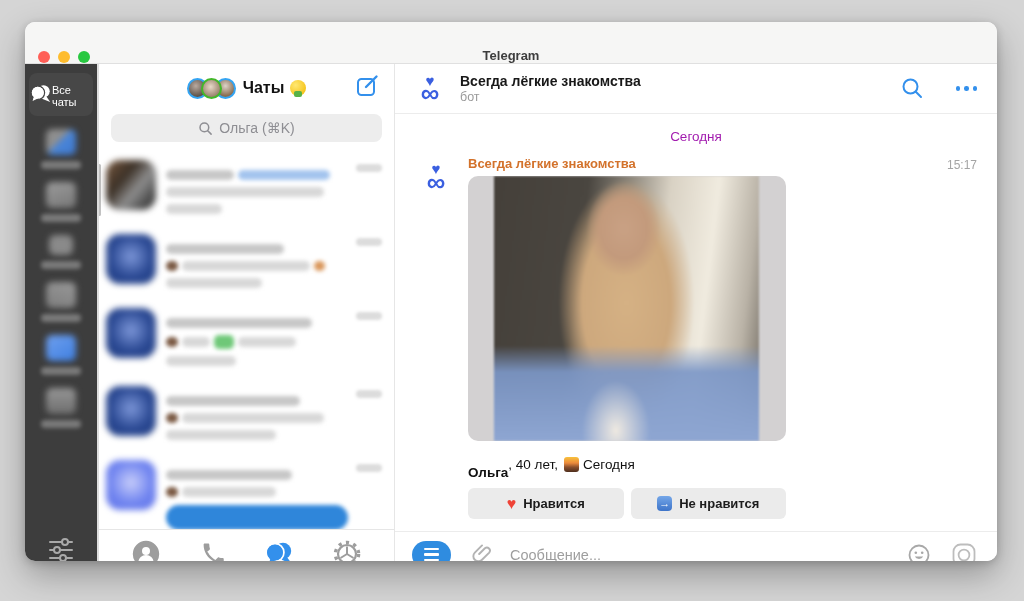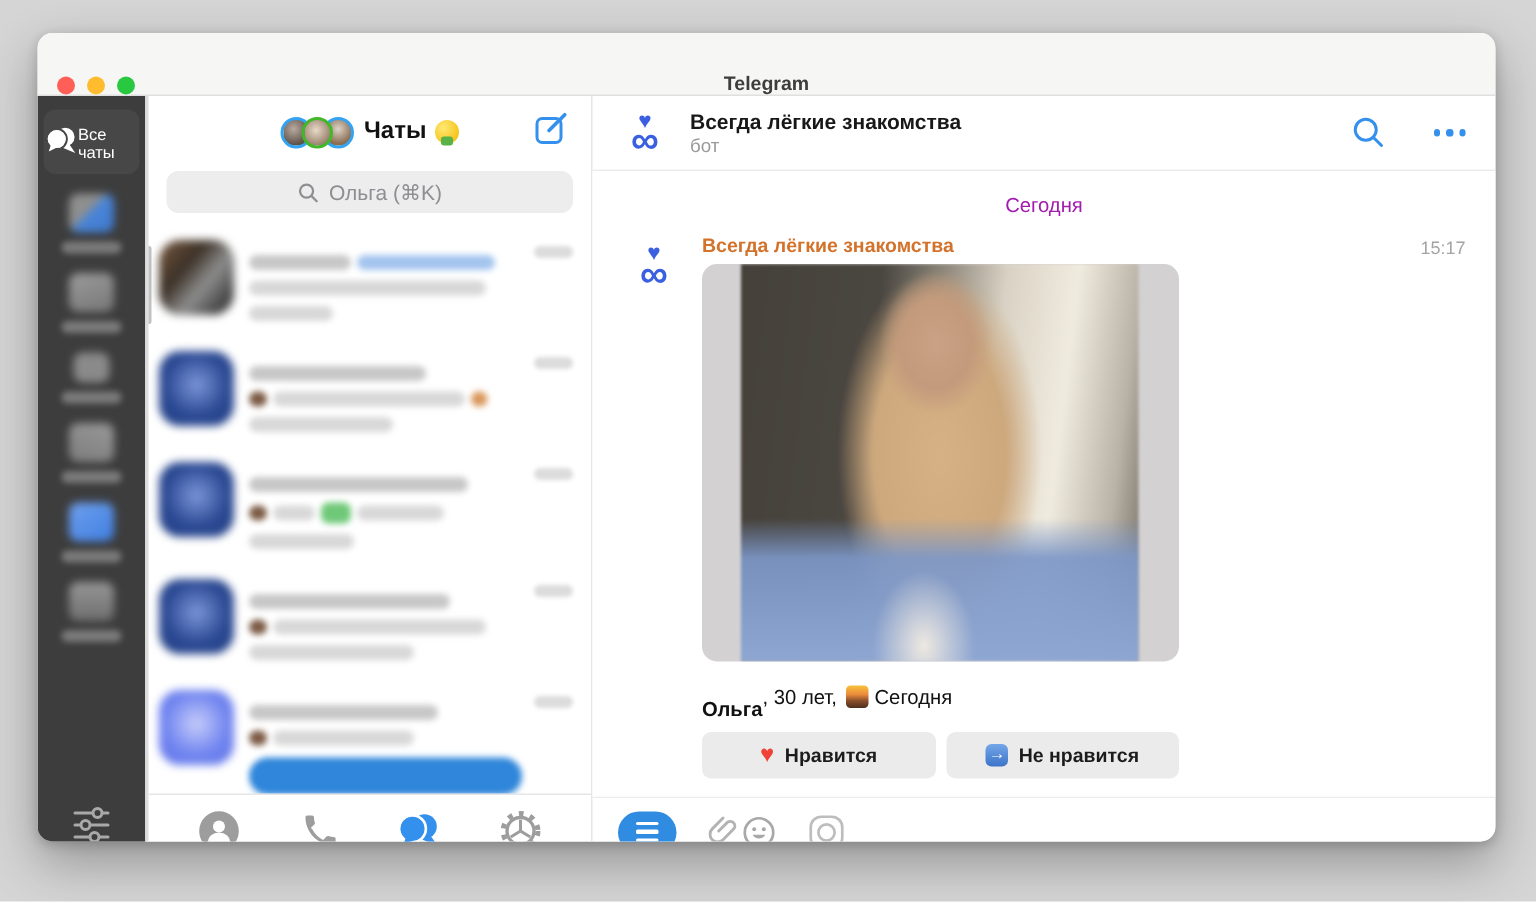--- a/index.html
+++ b/index.html
@@ -339,21 +339,21 @@
             <span class="hv">♥</span>
             <span class="inf">∞</span>
           </div>
           <div class="msg-body">
             <div class="msg-sender">Всегда лёгкие знакомства</div>
             <div class="photo">
               <div class="photo-inner"></div>
             </div>
             <div class="caption">
               <b>Ольга</b>
-                <span>, 30 лет,</span>
+                <span>, 40 лет,</span>
                 <span class="city-emoji"></span>
                 <span>Сегодня</span>
             </div>
             <div class="kb-row">
               <button class="kb-btn">
                 <span class="heart-glyph">♥</span>
                 <span>Нравится</span>
               </button>
               <button class="kb-btn">
                 <span class="arrow-emoji">→</span>
@@ -367,20 +367,21 @@
 
       <div class="composer">
         <button class="menu-pill">
             <i></i>
             <i></i>
             <i></i>
           </button>
         <svg class="clip" width="23" height="23" viewBox="0 0 24 24">
           <path d="M8.5 11.5 L14.5 5.5 a3.2 3.2 0 0 1 4.5 4.5 L11.5 17.5 a5.3 5.3 0 0 1 -7.5 -7.5 L11.5 2.5" fill="none" stroke="#b3b3b3" stroke-width="2" stroke-linecap="round"></path>
         </svg>
+        <div class="composer-input">Сообщение...</div>
         <div class="composer-right">
           <svg width="24" height="24" viewBox="0 0 24 24">
             <circle cx="12" cy="12" r="9.5" fill="none" stroke="#a8a8a8" stroke-width="1.8"></circle>
             <circle cx="8.8" cy="9.8" r="1.3" fill="#a8a8a8"></circle>
             <circle cx="15.2" cy="9.8" r="1.3" fill="#a8a8a8"></circle>
             <path d="M7.8 13.5 a4.6 4.2 0 0 0 8.4 0 Z" fill="#a8a8a8"></path>
           </svg>
           <svg width="26" height="26" viewBox="0 0 26 26">
             <rect x="2.5" y="2.5" width="21" height="21" rx="7" fill="none" stroke="#bdbdbd" stroke-width="1.8"></rect>
             <circle cx="13" cy="13" r="5.4" fill="none" stroke="#bdbdbd" stroke-width="1.8"></circle>

